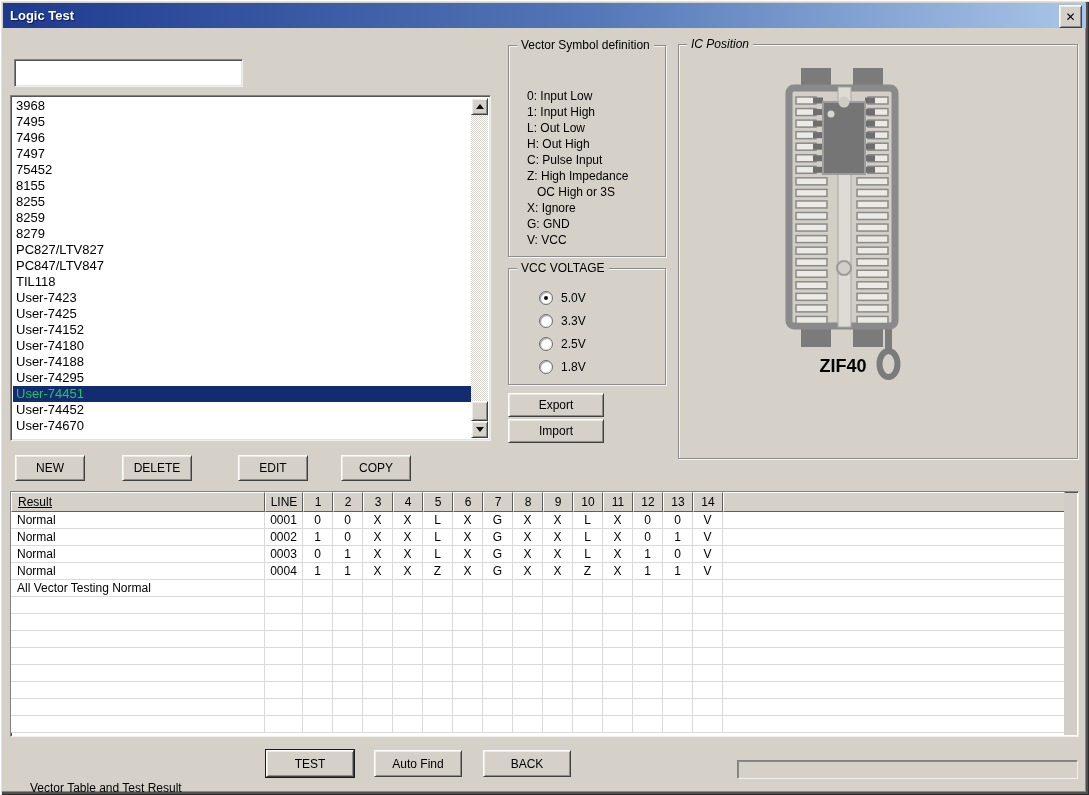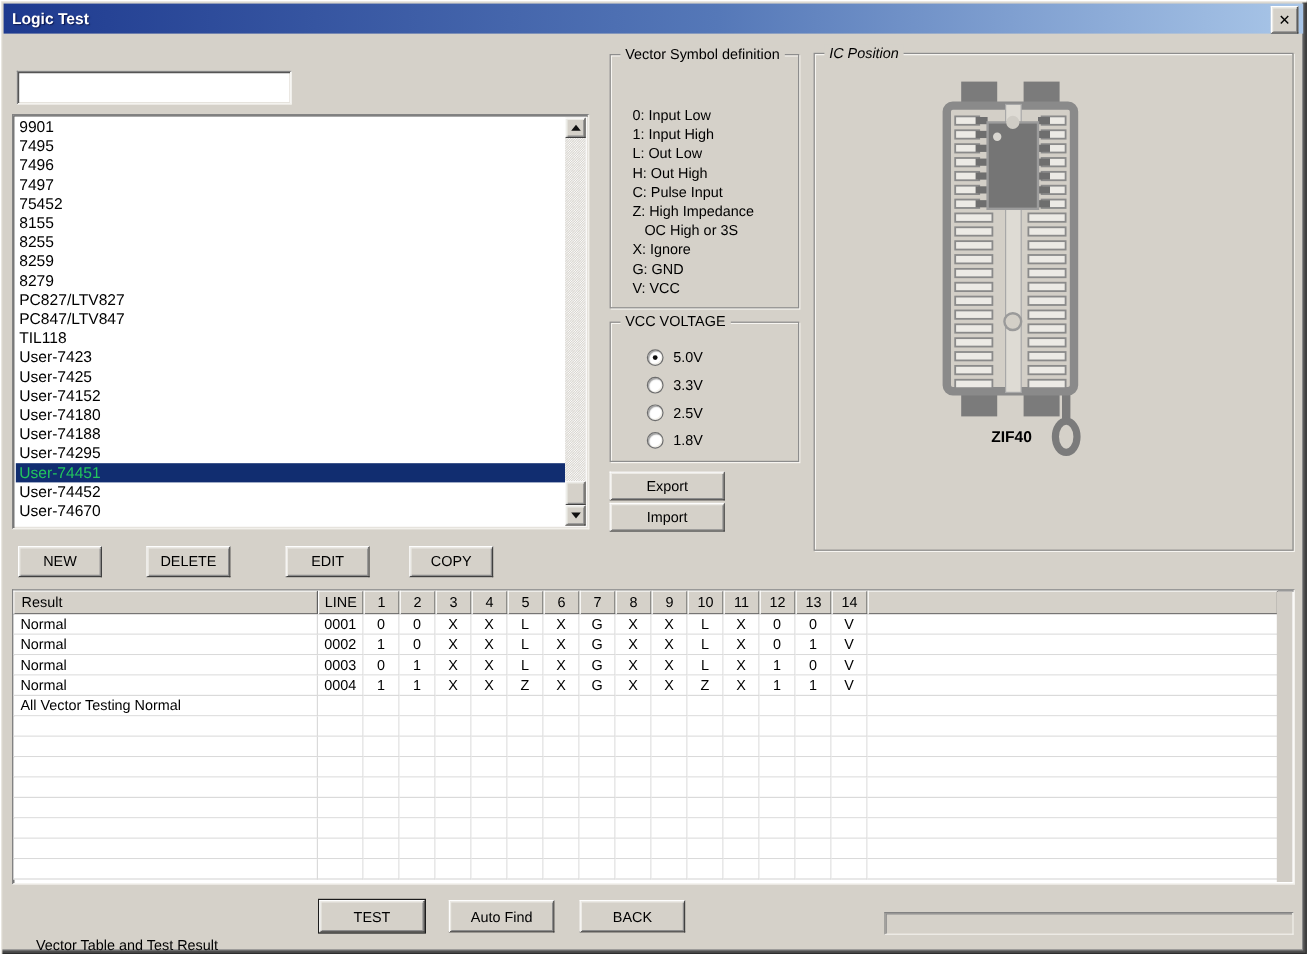--- a/index.html
+++ b/index.html
@@ -84,35 +84,35 @@
   .radio{
     position:relative;width:12px;height:12px;border-radius:50%;background:#fff;
     border:1px solid #6d6d6d;box-shadow:inset 1px 1px 1px #9d9d9d, inset -1px -1px 0 #f1efe9;
     box-sizing:content-box;flex:none;
   }
   .radio.checked::after{
     content:'';position:absolute;left:4px;top:4px;width:4px;height:4px;border-radius:50%;background:#0d0d0d;
   }
   .radio-label{margin-left:8px;font-size:12px;}
   
-  #zif-label{position:absolute;left:788px;top:356px;width:110px;text-align:center;font-weight:bold;font-size:13px;}
+  #zif-label{position:absolute;left:788px;top:356px;width:110px;text-align:center;font-weight:bold;font-size:18px;}
   
   #result-table{
     position:absolute;left:10px;top:491px;width:1069px;height:246px;background:#fff;
     border:1px solid;border-color:#828282 #f2f0eb #f2f0eb #828282;
     box-shadow:inset 1px 1px 0 #555555;box-sizing:border-box;overflow:hidden;
   }
   .scroll-strip{position:absolute;right:1px;top:1px;bottom:1px;width:13px;background:#d2cec7;}
   .tbl-header{display:flex;height:20px;margin-right:13px;}
   .th{
     flex:none;height:20px;background:#d5d1c9;display:flex;align-items:center;justify-content:center;
     border:1px solid;border-color:#ffffff #5f5f5f #5f5f5f #ffffff;
     box-sizing:border-box;font-size:12px;
   }
-  .th-left{justify-content:flex-start;padding-left:6px;}
+  .th-left{justify-content:flex-start;padding-left:6px;text-decoration:underline;}
   .th-fill{flex:1;}
   .tbl-body{margin-right:13px;}
   .tr{display:flex;height:17px;}
   .td{
     flex:none;height:17px;background:#fff;display:flex;align-items:center;justify-content:center;
     border-right:1px solid #dadada;border-bottom:1px solid #dadada;box-sizing:border-box;
     font-size:12px;white-space:nowrap;overflow:hidden;
   }
   .td-result{justify-content:flex-start;padding-left:6px;}
   .td-fill{flex:1;border-right:none;}
@@ -133,21 +133,21 @@
     <div class="close-btn">
       <span>✕</span>
     </div>
   </div>
 
   <div class="label" style="left:30px;top:41px;">Search:</div>
   <input id="search-input" class="sunken" type="text" value="" style="">
 
   <div id="ic-list" class="sunken">
     <div class="list-inner">
-        <div class="list-item">9901</div>
+        <div class="list-item">3968</div>
         <div class="list-item">7495</div>
         <div class="list-item">7496</div>
         <div class="list-item">7497</div>
         <div class="list-item">75452</div>
         <div class="list-item">8155</div>
         <div class="list-item">8255</div>
         <div class="list-item">8259</div>
         <div class="list-item">8279</div>
         <div class="list-item">PC827/LTV827</div>
         <div class="list-item">PC847/LTV847</div>

